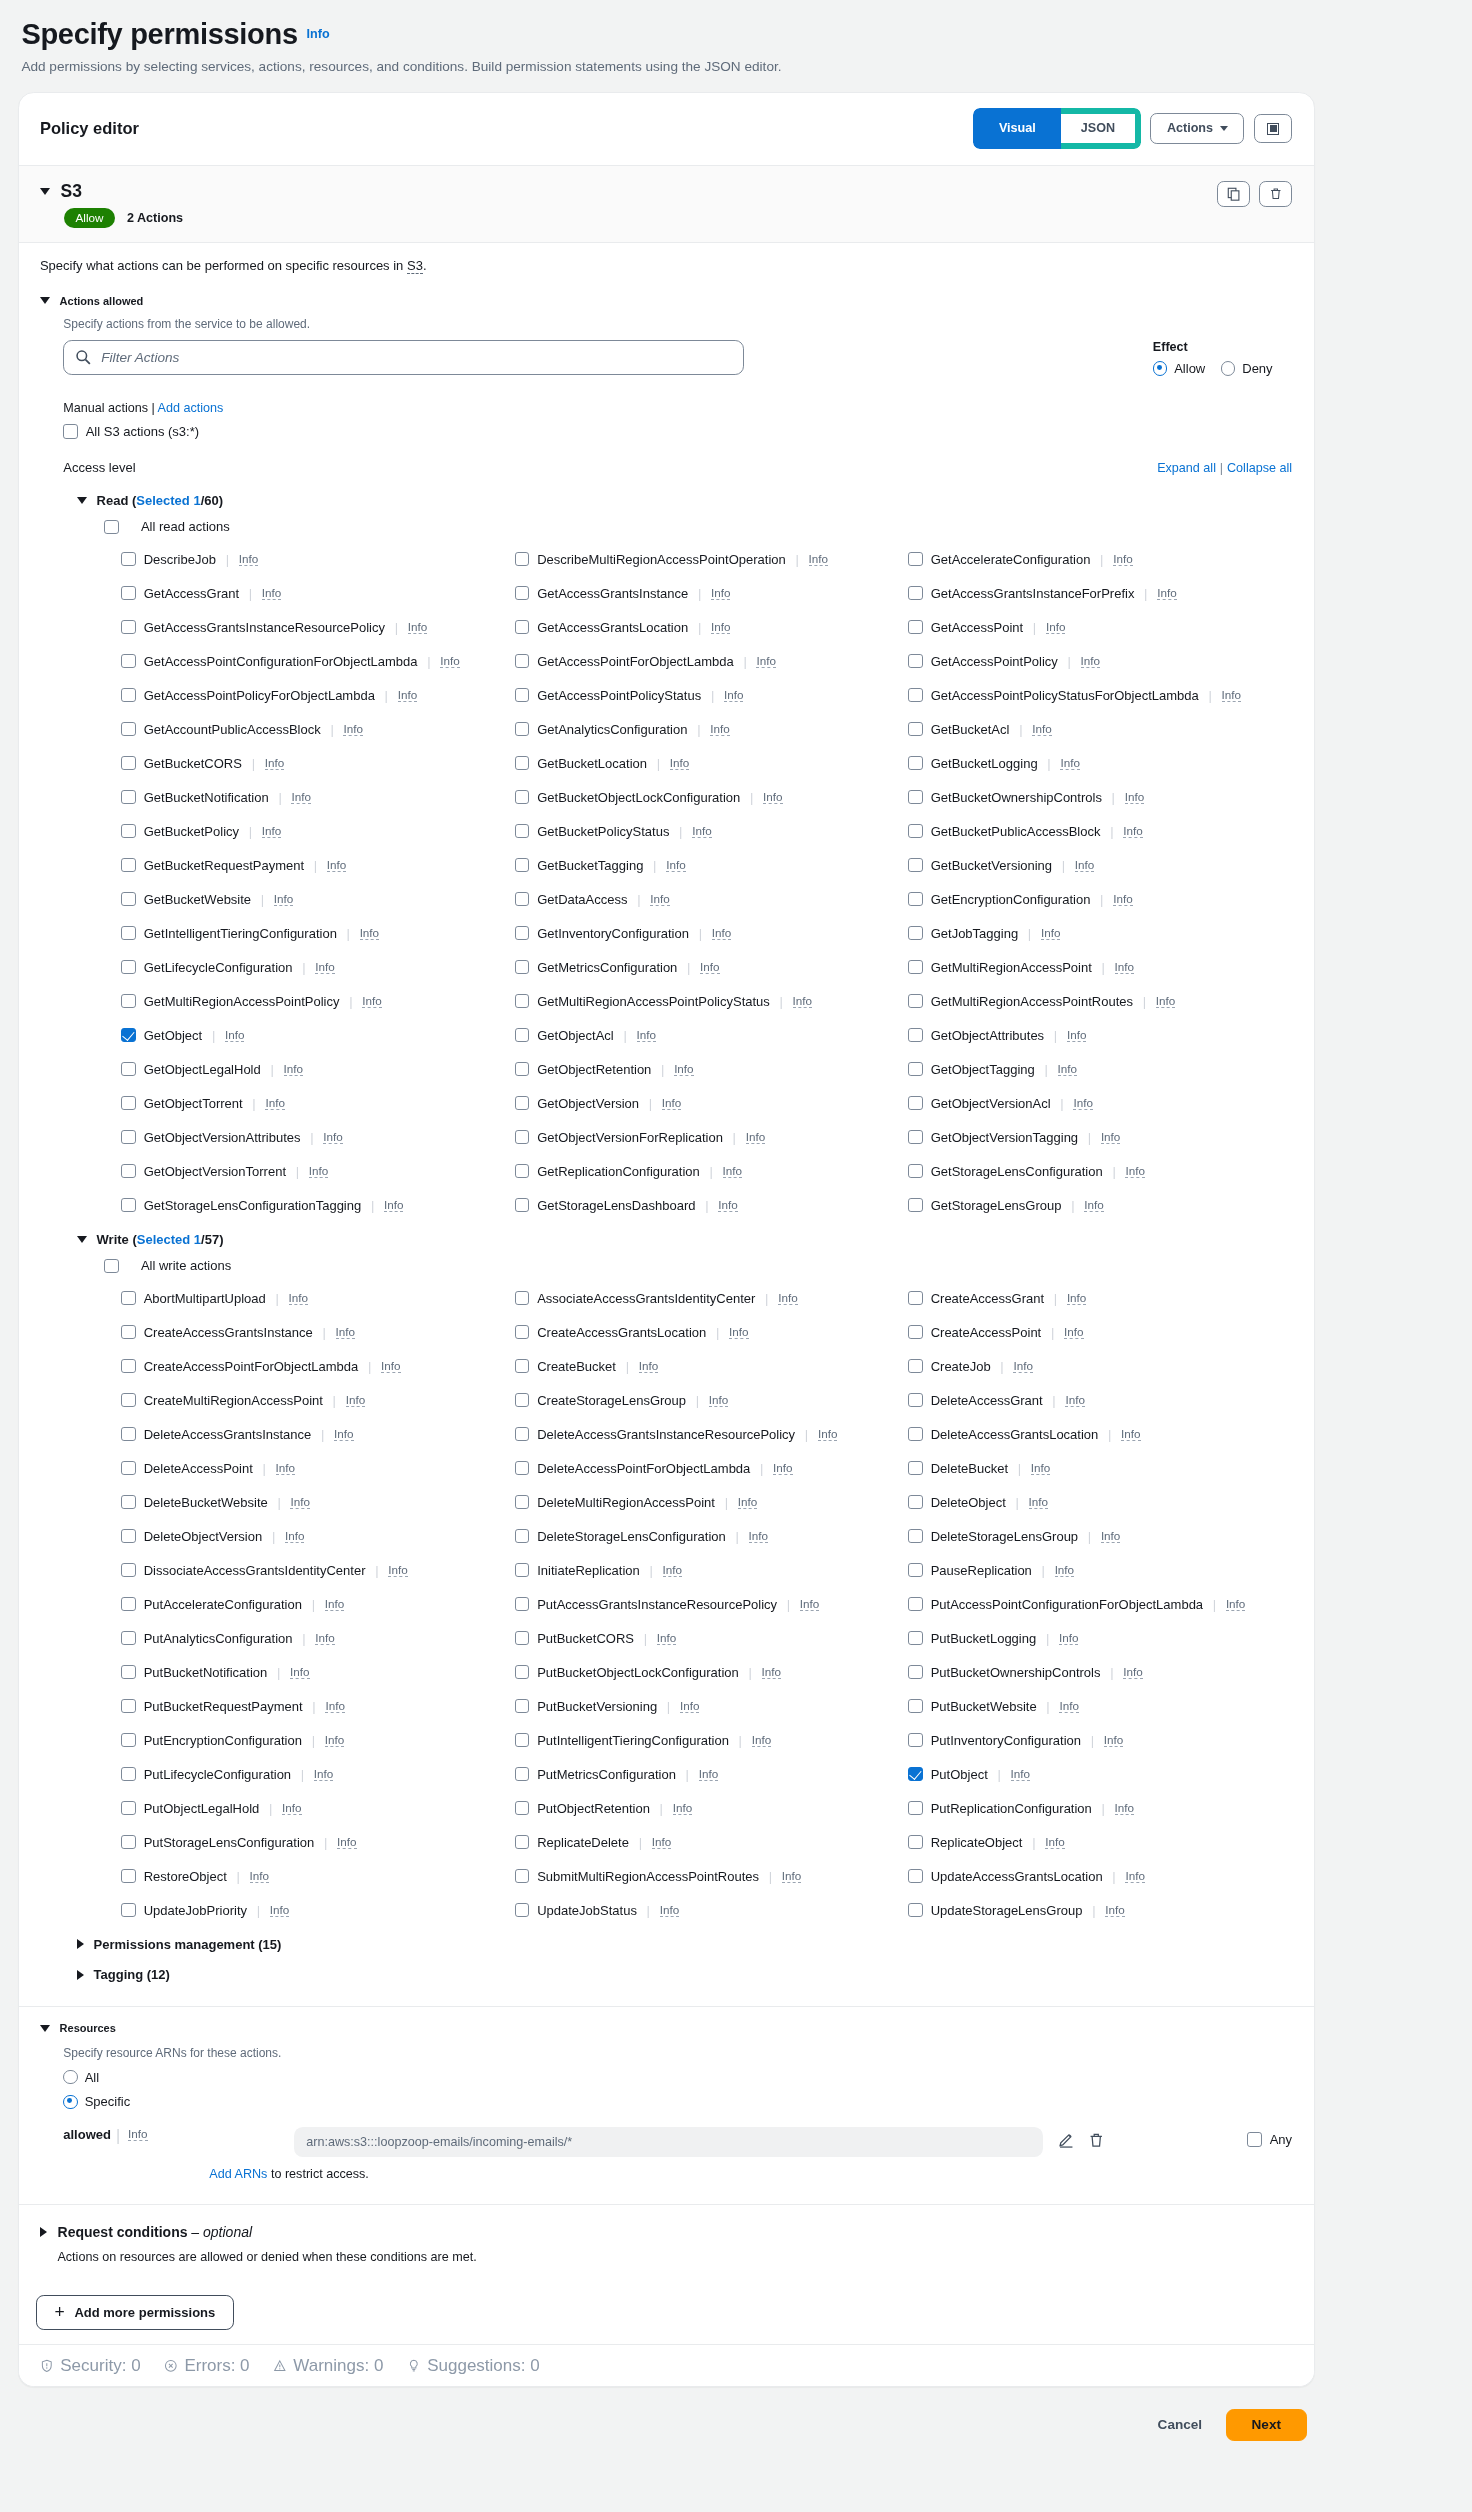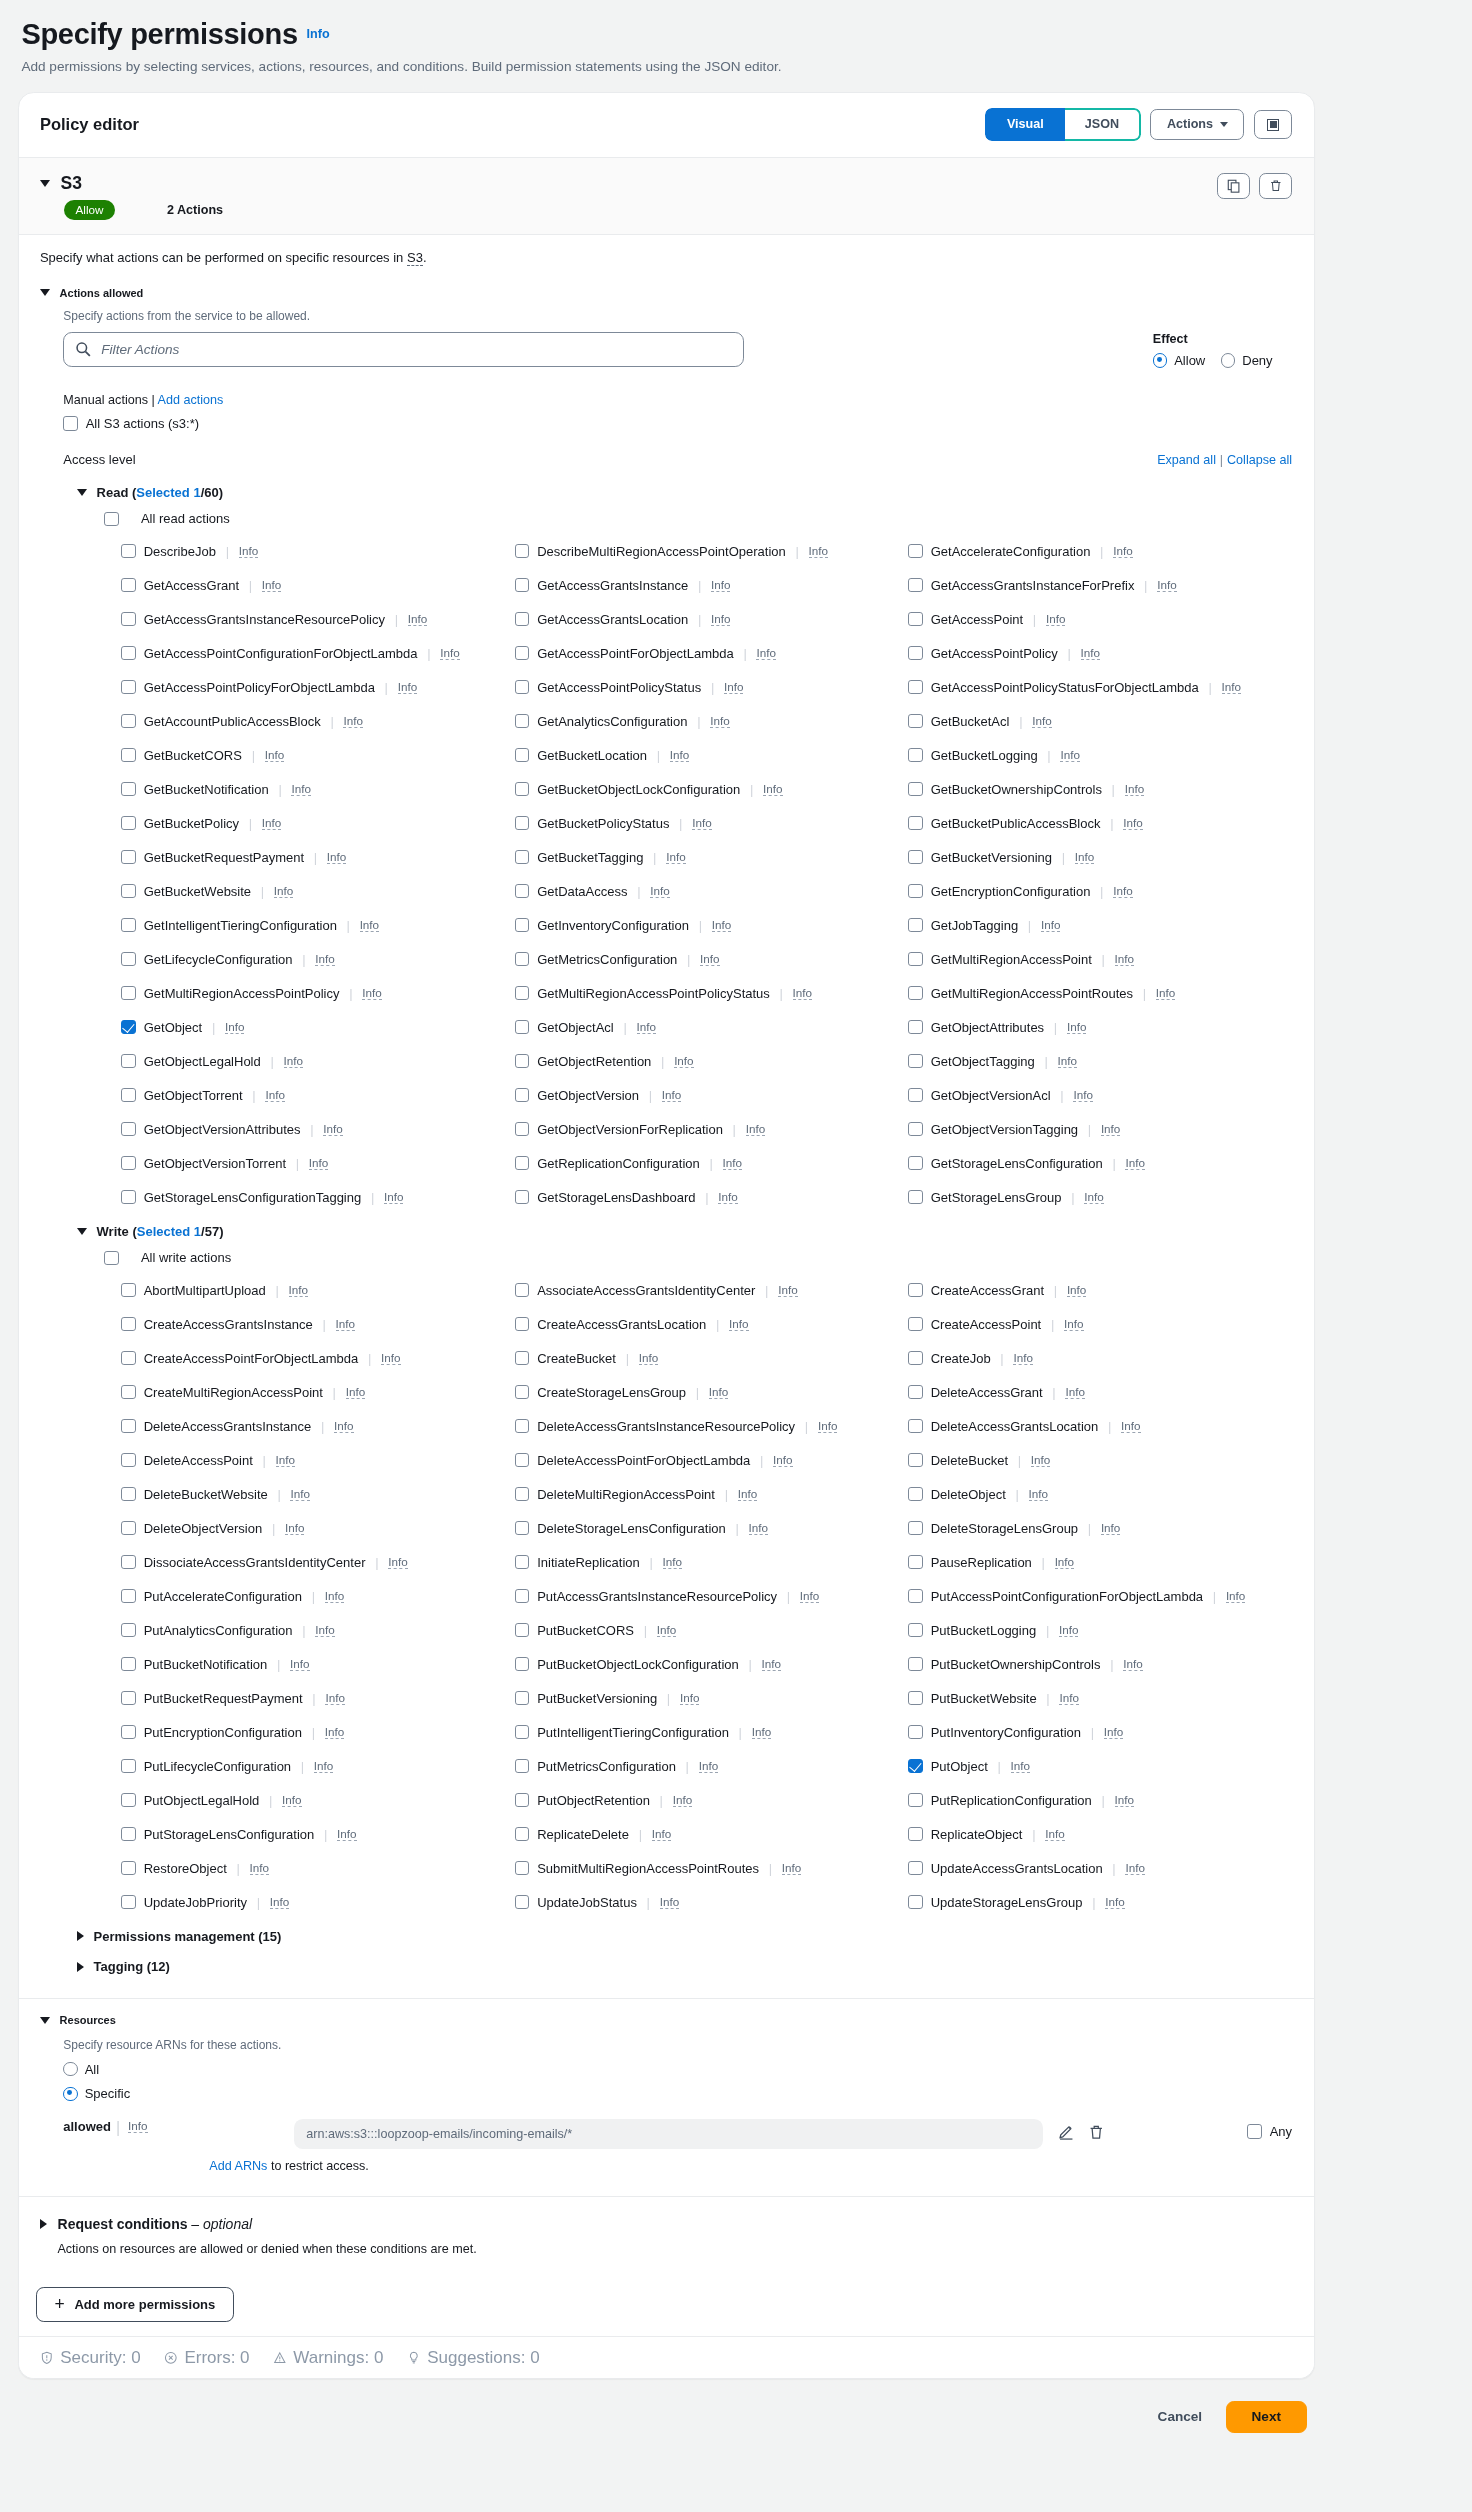--- a/index.html
+++ b/index.html
@@ -35,21 +35,21 @@
     display: flex; align-items: center; justify-content: space-between;
     padding: 15.6px 21.4px; border-bottom: 1px solid #e9ebed;
     min-height: 60px;
   }
   .card-title { font-size: 16.5px; font-weight: 700; }
   .head-right { display: flex; align-items: center; gap: 9.7px; }
 
   .seg { display: flex; border-radius: 6.8px; overflow: hidden; }
   .seg button {
     font-family: inherit; font-size: 12.6px; font-weight: 700;
-    padding: 6.8px 19.5px; border: 2px solid #14b8a6; background: #fff;
+    padding: 6.8px 19.5px; border: 6px solid #14b8a6; background: #fff;
     color: #414d5c; cursor: pointer; line-height: 1.2;
   }
   .seg button:first-child { border-radius: 6.8px 0 0 6.8px; }
   .seg button:last-child { border-radius: 0 6.8px 6.8px 0; border-left: none; }
   .seg button.active {
     background: #0972d3; border-color: #0972d3; color: #fff;
   }
   .btn {
     font-family: inherit; font-size: 12.6px; font-weight: 700;
     padding: 6.8px 15.6px; border: 1px solid #7d8998; border-radius: 6.8px;
@@ -85,21 +85,21 @@
   .tri.right {
     border-left: 7.8px solid #16191f; border-top: 5.8px solid transparent;
     border-bottom: 5.8px solid transparent; border-right: none;
   }
   .svc-name { font-size: 17.5px; font-weight: 700; }
   .stmt-meta { display: flex; align-items: center; gap: 11.7px; padding-left: 24px; }
   .badge-allow {
     background: #1d8102; color: #fff; font-size: 11.7px; font-weight: 400;
     border-radius: 17.5px; padding: 2.9px 11.7px 3.9px 11.7px; line-height: 1.15;
   }
-  .actions-count { font-size: 12.6px; font-weight: 700; color: #16191f; margin-left: 40px; }
+  .actions-count { font-size: 12.6px; font-weight: 700; color: #16191f; }
   .stmt-head-btns { display: flex; gap: 8.8px; }
   .mini-btn {
     width: 33px; height: 26px; border: 1px solid #7d8998; border-radius: 6.8px;
     background: #fff; cursor: pointer; display: flex; align-items: center;
     justify-content: center; padding: 0;
   }
 
   .stmt-body { padding: 15.6px 21.4px 3.9px 21.4px; }
   .stmt-desc { font-size: 13px; color: #16191f; margin-bottom: 21.4px; }
   .dotted { border-bottom: 1px dashed #5f6b7a; }

